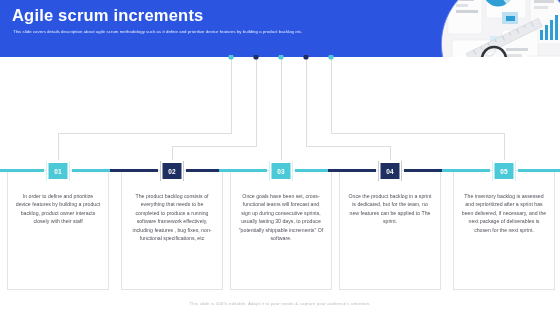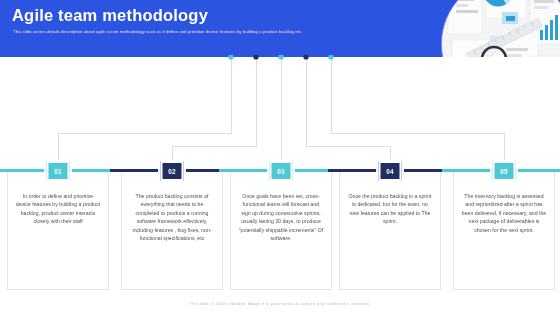--- a/index.html
+++ b/index.html
@@ -133,21 +133,21 @@
     text-align: center;
     font-size: 4.4px;
     color: #b8bcc4;
     letter-spacing: .15px;
   }
 </style>
 </head>
 <body>
 
 <div id="header-band">
-  <div id="header-title">Agile team methodology</div>
+  <div id="header-title">Agile scrum increments</div>
   <div id="header-subtitle">This slide covers details description about agile scrum methodology such as it define and prioritize device features by building a product backlog etc.</div>
 
   <div id="header-photo">
     <svg width="132" height="132" viewBox="0 0 132 132" aria-hidden="true">
       <defs>
         <clipPath id="circClip">
             <circle cx="66" cy="66" r="66"></circle>
           </clipPath>
       </defs>
       <g clip-path="url(#circClip)">

